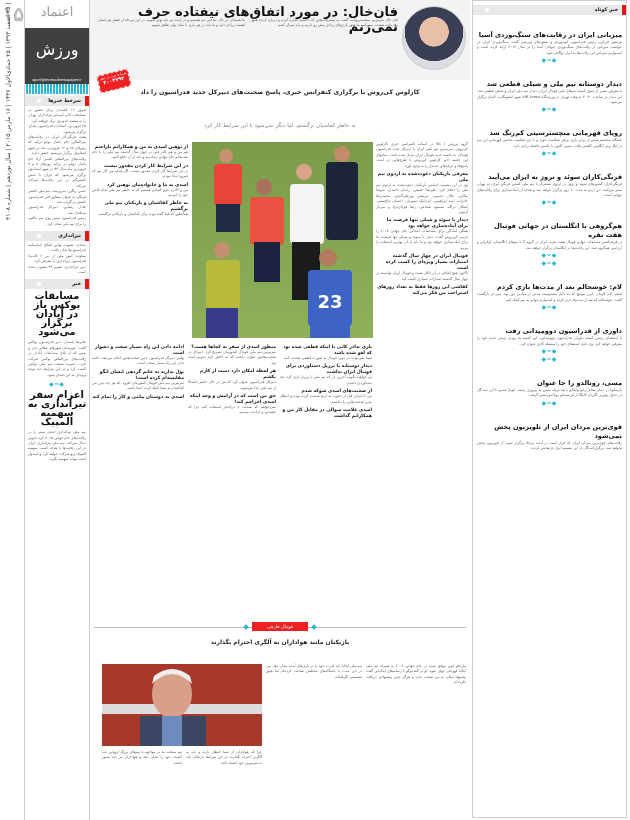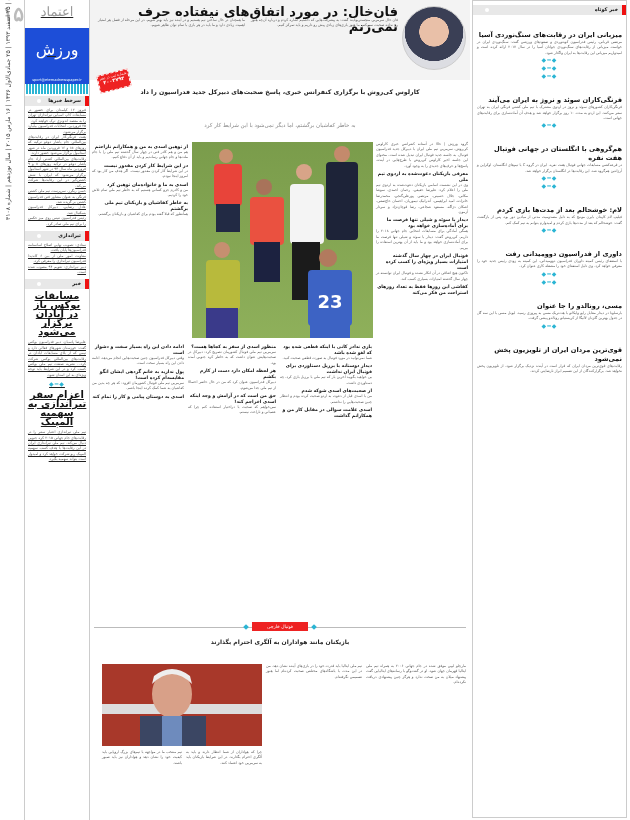--- a/index.html
+++ b/index.html
@@ -9,23 +9,23 @@
   .body-text { font-size: 3.6px; line-height: 5.4px; color: #555; text-align: justify; direction: rtl; }
   .subhead { font-size: 4.6px; font-weight: bold; color: #111; direction: rtl; text-align: right; margin-top: 2px; line-height: 6px; }
 
   
   .date-strip { position: absolute; left: 0; top: 0; width: 24px; height: 820px; }
   .page-number { position: absolute; left: 2px; top: 2px; width: 22px; font-size: 20px; color: #bbb; font-weight: bold; text-align: right; font-family: "DejaVu Serif", serif; }
   .date-vertical { position: absolute; left: 4px; top: 30px; width: 14px; height: 190px; writing-mode: vertical-rl; transform: rotate(180deg); font-size: 6px; color: #444; white-space: nowrap; }
   .date-vertical b { color: #111; font-size: 7px; }
 
   
-  .left-col { position: absolute; left: 24px; top: 0; width: 66px; height: 820px; border-left: 1px solid #ccc; border-right: 1px solid #ccc; text-decoration: underline; }
+  .left-col { position: absolute; left: 24px; top: 0; width: 66px; height: 820px; border-left: 1px solid #ccc; border-right: 1px solid #ccc; }
   .paper-logo { height: 28px; text-align: center; font-size: 13px; color: #999; font-family: "DejaVu Serif", serif; padding-top: 4px; }
-  .section-box { background: #1d4ed8; height: 66px; position: relative; color: #fff; text-align: center; }
+  .section-box { background: #404040; height: 66px; position: relative; color: #fff; text-align: center; }
   .section-title { font-size: 16px; padding-top: 12px; letter-spacing: 1px; }
   .section-email { position: absolute; bottom: 12px; left: 0; right: 0; font-size: 3.6px; color: #e8f7fb; }
   .section-stripes { position: absolute; bottom: 0; left: 0; right: 0; height: 10px; background: repeating-linear-gradient(90deg, #fff 0 1px, #2bb5d4 1px 3px); }
   .box-header { height: 10px; background: #e8e8e8; position: relative; margin-top: 2px; }
   .box-header .label { position: absolute; right: 8px; top: 1px; font-size: 5px; font-weight: bold; color: #111; direction: rtl; }
   .box-header .flag { position: absolute; right: 0; top: 0; width: 4px; height: 10px; background: #e11; }
   .box-header .plus { position: absolute; right: 4px; top: 2px; width: 5px; height: 5px; color: #e11; font-size: 6px; line-height: 5px; }
   .box-header .dot { position: absolute; left: 12px; top: 3px; width: 4px; height: 4px; background: #fff; border-radius: 50%; }
   .left-col .body-text { padding: 2px 3px; }
   .left-news-title { font-size: 10px; font-weight: bold; line-height: 9px; color: #111; direction: rtl; text-align: center; padding: 2px 2px; }
@@ -268,21 +268,29 @@
       <span class="flag"></span>
       <span class="plus"></span>
       <span class="label">خبر کوتاه</span>
     </div>
     <div id="briefs">
         <div class="brief">
           <div class="brief-title">میزبانی ایران در رقابت‌های سنگ‌نوردی آسیا</div>
           <div class="body-text">مرتضی قربانی، رئیس فدراسیون کوه‌نوردی و صعودهای ورزشی گفت: سنگ‌نوردی ایران در خواست میزبانی از رقابت‌های سنگ‌نوردی جوانان آسیا را در سال ۲۰۱۷ ارائه کرده است و امیدواریم میزبانی این رقابت‌ها به ایران واگذار شود.</div>
         </div>
         <div class="sep-dots">◆━◆</div>
-        <div class="sep-dots">◆━◆</div>
+        <div class="brief">
+          <div class="brief-title">دیدار دوستانه تیم ملی و شیلی قطعی شد</div>
+          <div class="body-text">با معرفی مقرر از سوی کمیته تیم‌های ملی فوتبال ایران، دیدار تیم ملی ایران و شیلی قطعی شد. این دیدار در ساعت ۲۰:۳۰ به وقت تهران در ورزشگاه VfB Arena شهر اشتوتگارت آلمان برگزار می‌شود.</div>
+        </div>
+        <div class="sep-dots">◆━◆</div>
+        <div class="brief">
+          <div class="brief-title">رویای قهرمانی منچسترسیتی کم‌رنگ شد</div>
+          <div class="body-text">باشگاه منچسترسیتی از برابر بازی برنلی شکست خورد و با این شکست شانس قهرمانی این تیم در لیگ برتر انگلیس کاهش یافت. سیتی اکنون با چلسی فاصله زیادی دارد.</div>
+        </div>
         <div class="sep-dots">◆━◆</div>
         <div class="brief">
           <div class="brief-title">فرنگی‌کاران سوئد و نروژ به ایران می‌آیند</div>
           <div class="body-text">فرنگی‌کاران کشورهای سوئد و نروژ در اردوی مشترک با تیم ملی کشتی فرنگی ایران به تهران سفر می‌کنند. این اردو به مدت ۱۰ روز برگزار خواهد شد و هدف آن آماده‌سازی برای رقابت‌های جهانی است.</div>
         </div>
         <div class="sep-dots">◆━◆</div>
         <div class="brief">
           <div class="brief-title">هم‌گروهی با انگلستان در جهانی فوتبال هفت نفره</div>
           <div class="body-text">در قرعه‌کشی مسابقات جهانی فوتبال هفت نفره، ایران در گروه C با تیم‌های انگلستان، اوکراین و آرژانتین هم‌گروه شد. این رقابت‌ها در انگلستان برگزار خواهد شد.</div>
         </div>

